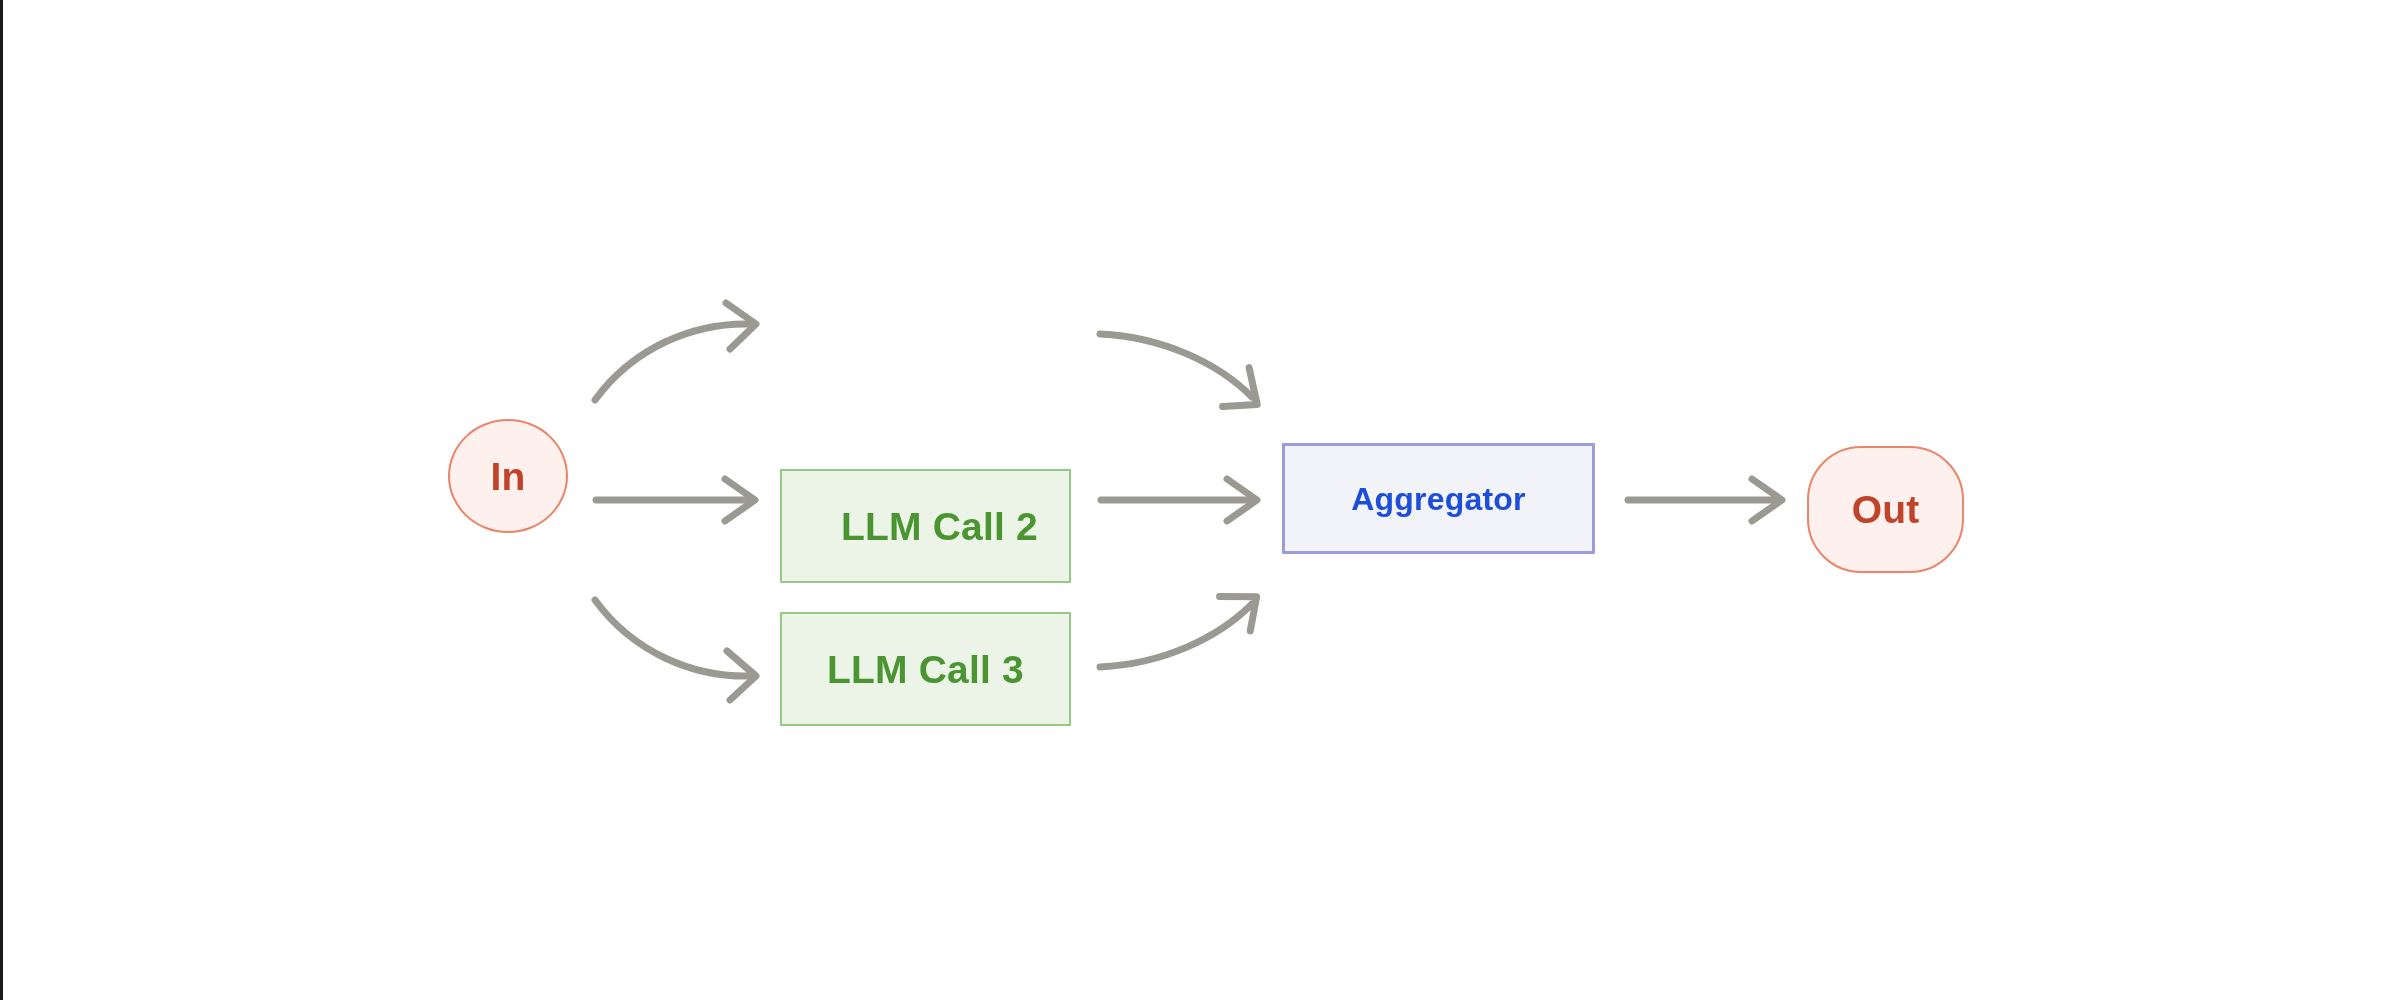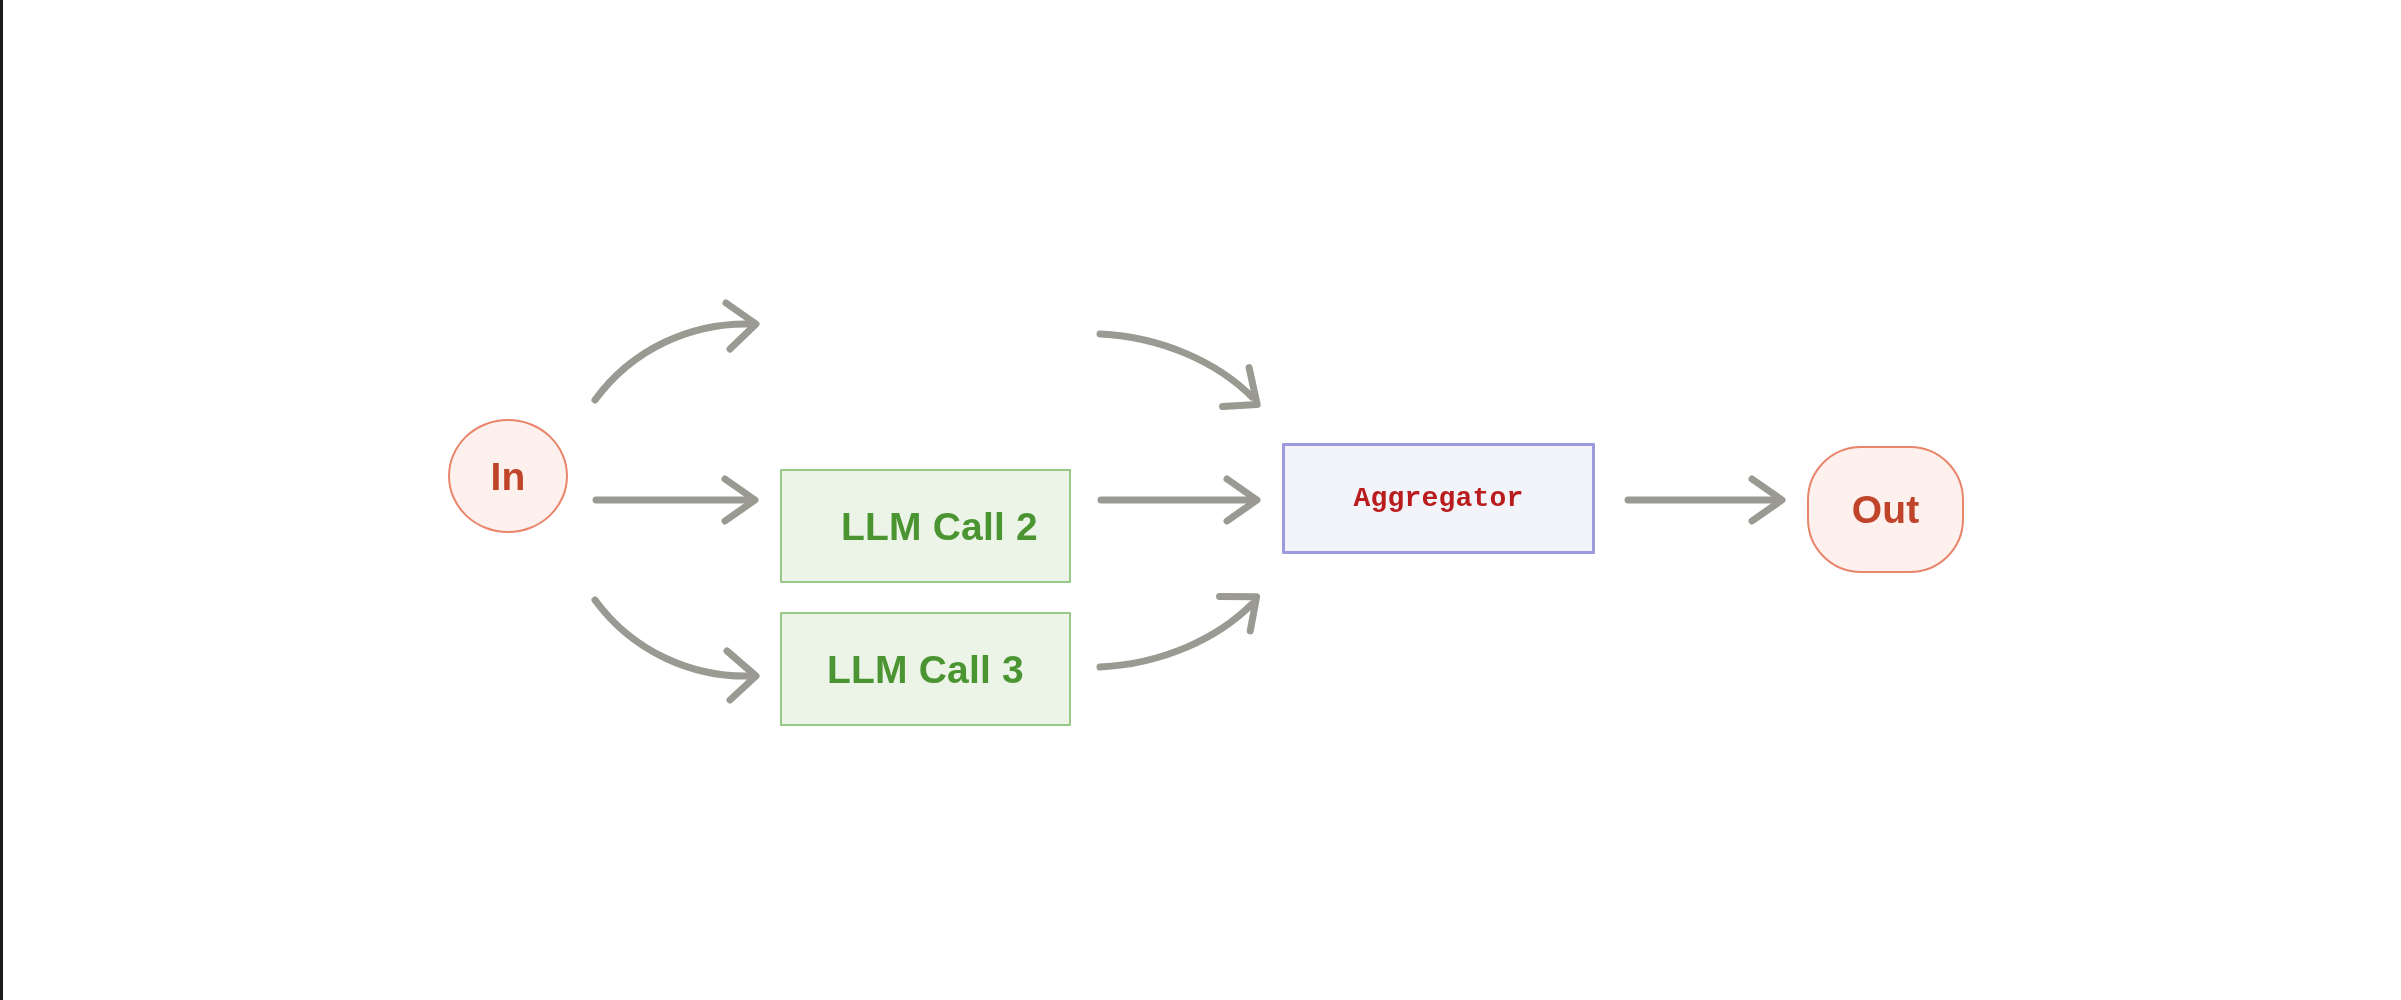--- a/index.html
+++ b/index.html
@@ -88,23 +88,22 @@
   #node-aggregator {
     left: 1279px;
     top: 443px;
     width: 313px;
     height: 111px;
     background: #f3f3fa;
     border: 3px solid #9d9ade;
     border-radius: 1px;
   }
   #node-aggregator .node-label {
-    color: #b91c1c;
-    font-size: 28px;
-    font-family: Liberation Mono, monospace;
+    color: #1d4ed8;
+    font-size: 32px;
   }
 </style>
 </head>
 <body>
 
 <div id="diagram-canvas">
 
   <svg id="edge-layer" viewBox="0 0 2401 1000" width="2401" height="1000" xmlns="http://www.w3.org/2000/svg">
     <g fill="none" stroke="#9a9a92" stroke-width="7" stroke-linecap="round" stroke-linejoin="round">
 

